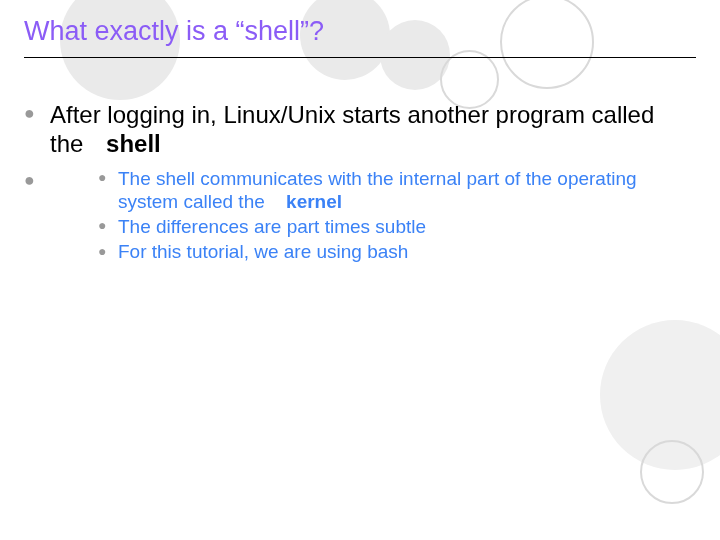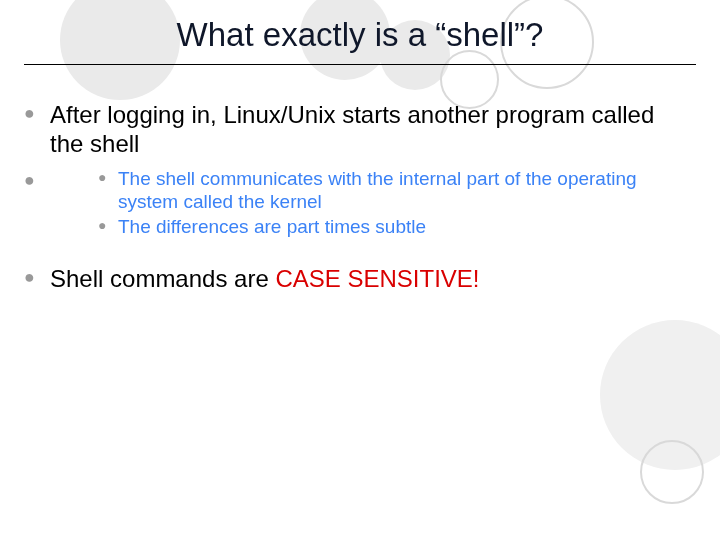--- a/index.html
+++ b/index.html
@@ -20,26 +20,25 @@
   }
   .circle {
     position: absolute;
     border-radius: 50%;
   }
   .title {
     position: absolute;
     top: 16px;
     left: 24px;
     right: 24px;
-    font-size: 33px;
-    color: #0f172a;
+    font-size: 27px;
+    color: #8b5cf6;
     padding-bottom: 10px;
     border-bottom: 1px solid #000;
     z-index: 2;
-    text-align: center;
   }
   .content {
     position: absolute;
     top: 100px;
     left: 24px;
     right: 40px;
     z-index: 2;
   }
   ul.level1 {
     list-style: none;
@@ -76,21 +75,21 @@
     margin: 0 0 2px 0;
   }
   ul.level2 > li::before {
     content: "●";
     position: absolute;
     left: 0;
     top: 0.18em;
     font-size: 14px;
     color: #999999;
   }
-  .bold { font-weight: normal; }
+  .bold { font-weight: bold; margin-left: 16px; }
   .red { color: #d90000; }
   .spacer { height: 18px; }
 </style>
 </head>
 <body>
 
 <div class="circles">
   <div class="circle" style="width:120px;height:120px;left:60px;top:-20px;background:#eaeaea;"></div>
   <div class="circle" style="width:90px;height:90px;left:300px;top:-10px;background:#eaeaea;"></div>
   <div class="circle" style="width:70px;height:70px;left:380px;top:20px;background:#eaeaea;"></div>
@@ -106,22 +105,18 @@
   <ul class="level1">
     <li>
       <span>After logging in, Linux/Unix starts another program called the </span><span class="bold">shell</span>
     </li>
     <li>
       <ul class="level2">
         <li>
           <span>The shell communicates with the internal part of the operating system called the </span><span class="bold">kernel</span>
         </li>
         <li>The differences are part times subtle</li>
+        <li>For this tutorial, we are using bash</li>
       </ul>
     </li>
   </ul>
   <div class="spacer"></div>
-  <ul class="level1">
-    <li>
-      <span>Shell commands are </span><span class="bold red">CASE SENSITIVE!</span>
-    </li>
-  </ul>
 </div>
 
 </body></html>

